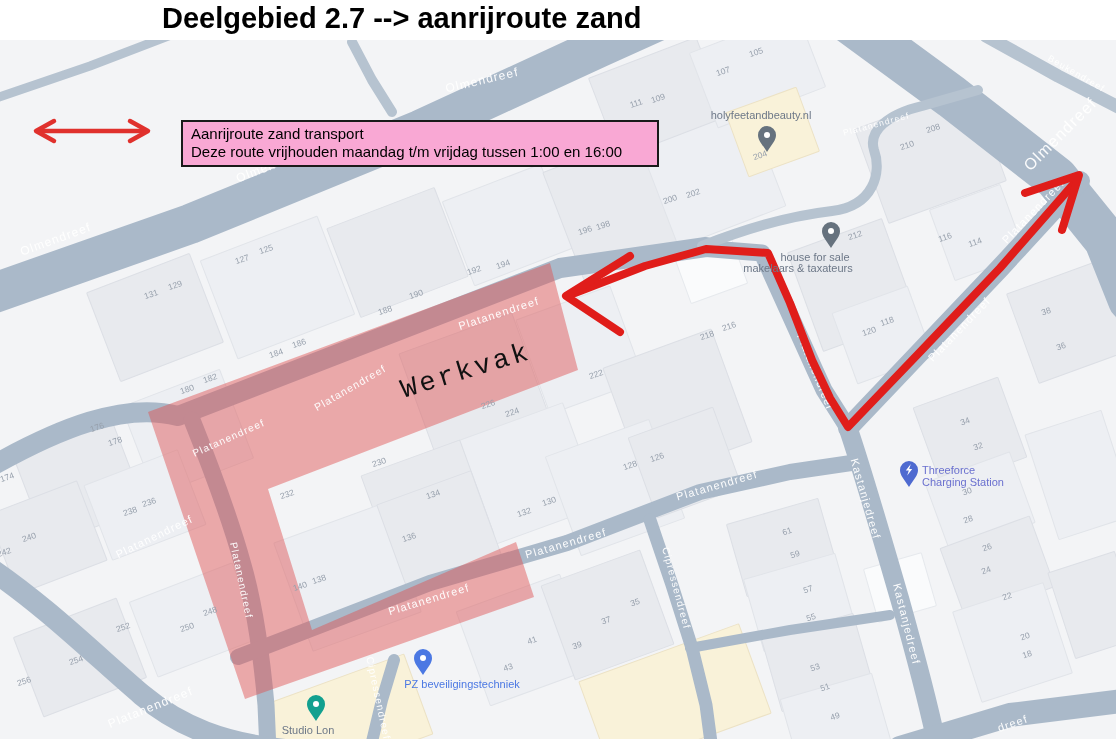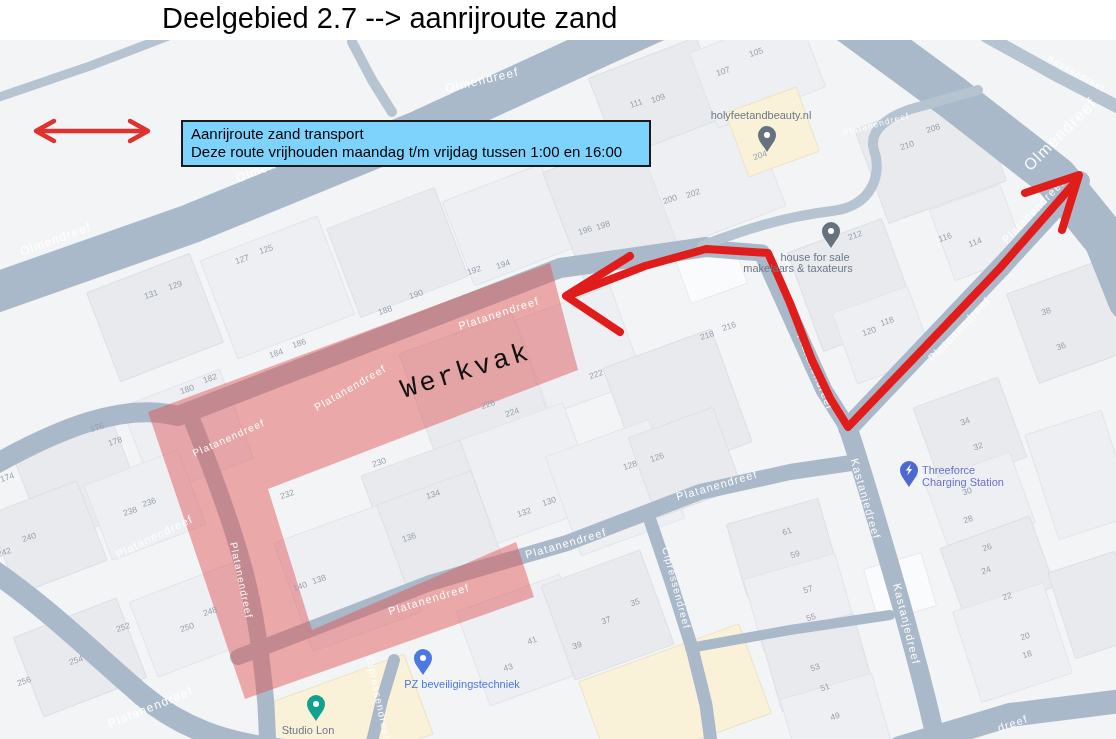--- a/index.html
+++ b/index.html
@@ -1,21 +1,21 @@
 <!DOCTYPE html>
 <html><head>
 <meta charset="utf-8">
 <style>
   html,body{margin:0;padding:0;background:#fff;}
   .canvas{position:relative;width:1116px;height:739px;overflow:hidden;background:#fff;
           font-family:"Liberation Sans",sans-serif;}
   .page-title{position:absolute;left:162px;top:2px;font-size:29px;color:#000;
-              font-family:"Liberation Sans",sans-serif;white-space:nowrap;z-index:30;}
-  .legend-box{position:absolute;left:181px;top:120px;width:458px;background:#7dd3fc;
-              border:2px solid #1a1a1a;padding:3px 0 4px 8px;z-index:30;}
+              font-family:"Liberation Sans",sans-serif;white-space:nowrap;z-index:30;font-weight:bold;}
+  .legend-box{position:absolute;left:181px;top:120px;width:458px;background:#f9a8d4;
+              border:2px solid #1a1a1a;padding:3px 8px 4px 8px;z-index:30;}
   .legend-box div{font-size:15px;line-height:18px;color:#000;white-space:nowrap;}
   svg{position:absolute;left:0;top:0;}
   text{font-family:"Liberation Sans",sans-serif;}
   .street-lbl{fill:#ffffff;opacity:.96;}
   .num-lbl{fill:#98a1ad;}
   .werkvak-lbl{font-family:"Liberation Mono","DejaVu Sans Mono",monospace;fill:#111;}
 </style>
 </head>
 <body>
 

